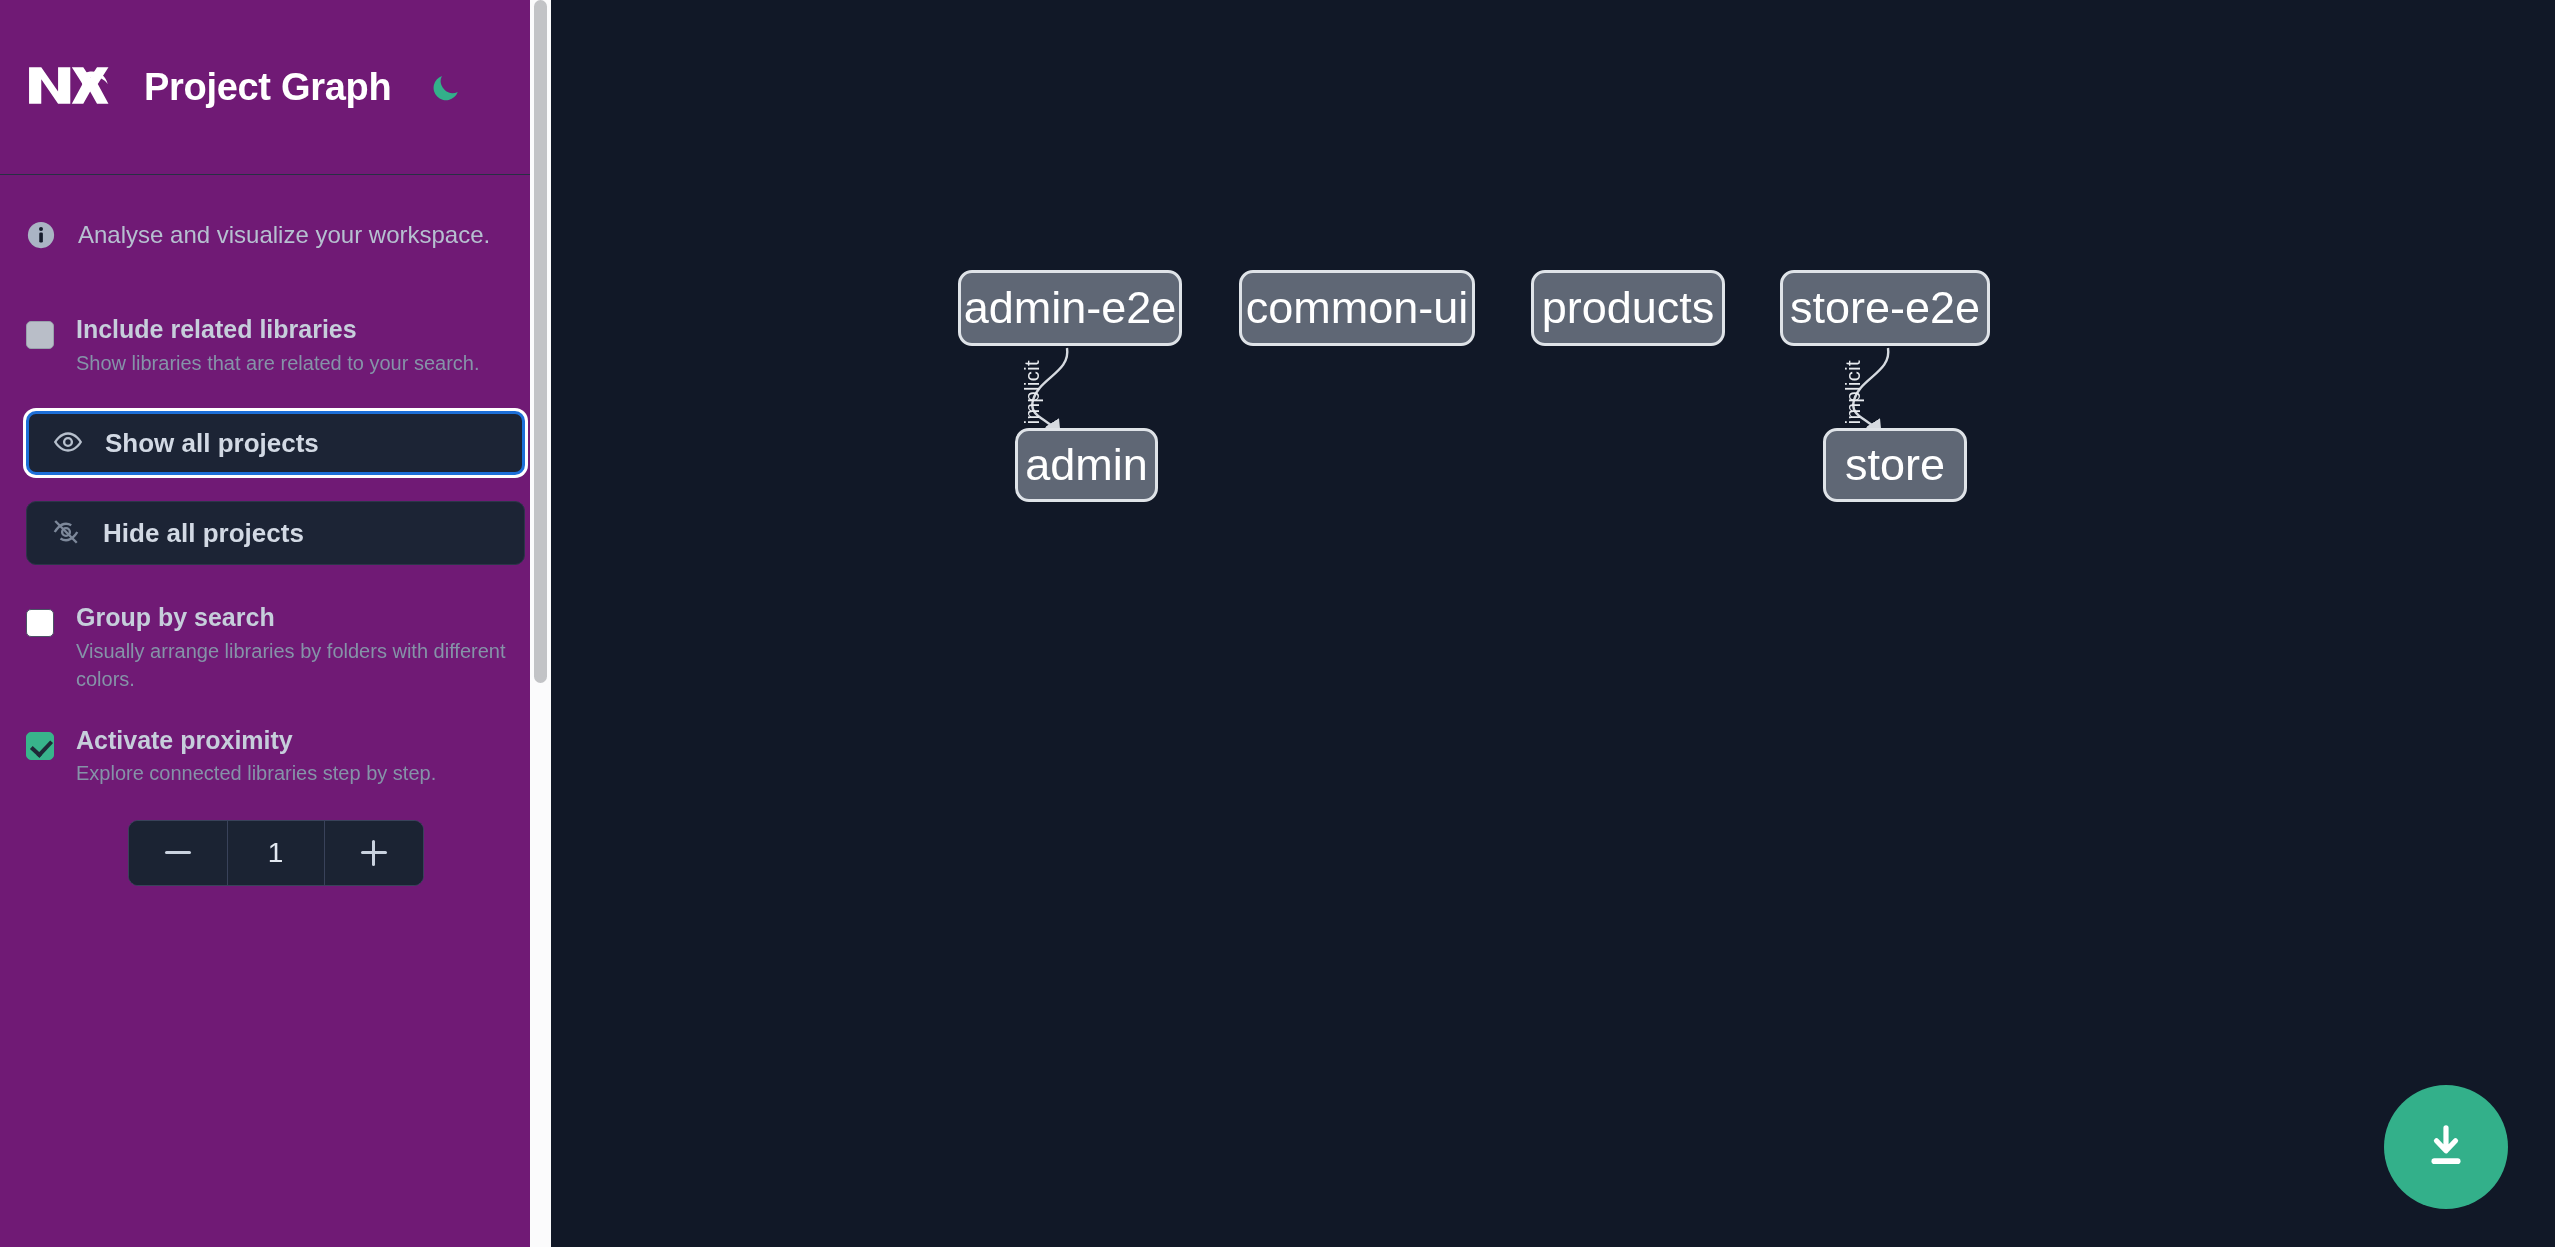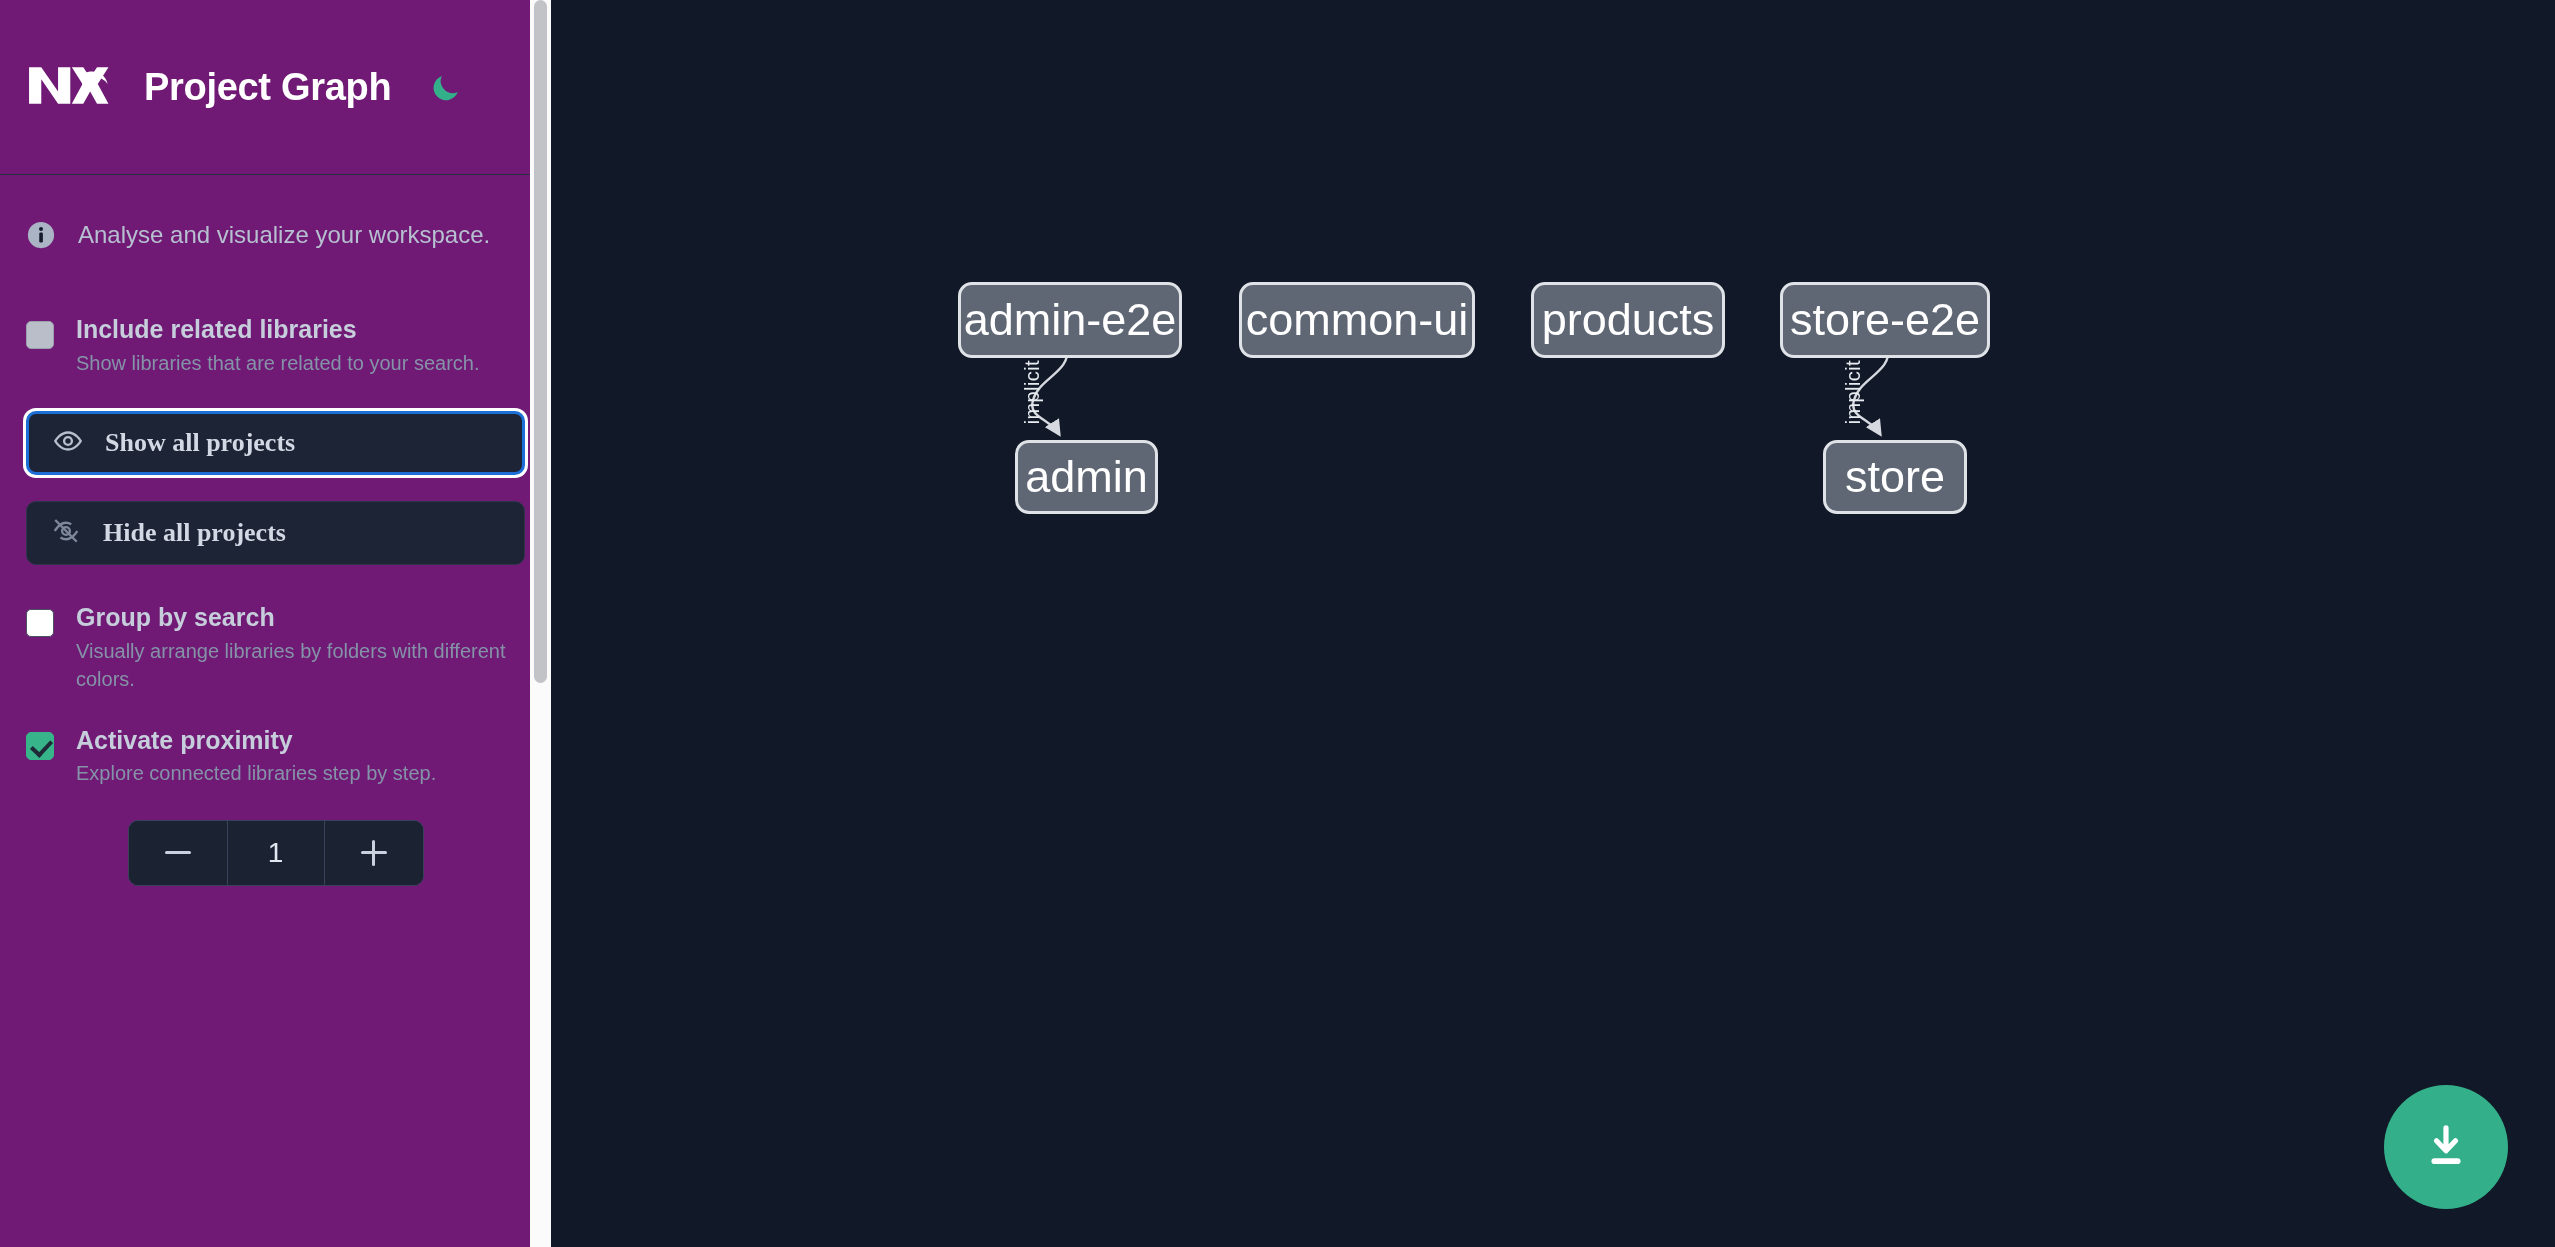--- a/index.html
+++ b/index.html
@@ -92,21 +92,21 @@
   
   .btn-group { margin: 34px 26px 0 26px; }
   .act-btn {
     height: 64px; width: 100%;
     background: #1c2435;
     border: 1px solid #2c3549;
     border-radius: 10px;
     display: flex; align-items: center;
     padding-left: 24px;
     cursor: pointer;
-    font-family: Liberation Serif, serif;
+    font-family: Liberation Sans, sans-serif;
   }
   .act-btn.focused {
     border: 3px solid #1d6fd8;
     box-shadow: 0 0 0 3px #ffffff;
   }
   .act-btn-label { font-size: 26px; font-weight: 700; color: #d2d9e4; margin-left: 22px; }
   .btn-gap { height: 26px; }
 
   
   .stepper-wrap { display: flex; justify-content: center; margin-top: 32px; }
@@ -152,21 +152,20 @@
     position: absolute;
     background: #5f6775;
     border: 3px solid #dfe3e8;
     border-radius: 14px;
     display: flex; align-items: center; justify-content: center;
     color: #ffffff;
     font-size: 45px;
     font-family: "Liberation Sans", sans-serif;
     cursor: pointer;
     white-space: nowrap;
-    margin-top: 12px;
   }
   .edge-layer { position: absolute; inset: 0; pointer-events: none; }
   .edge-label {
     position: absolute;
     color: #e8ebef; font-size: 20px;
     font-family: "Liberation Sans", sans-serif;
     transform-origin: center center;
     writing-mode: vertical-rl;
     transform: rotate(180deg);
     letter-spacing: 0.4px;

